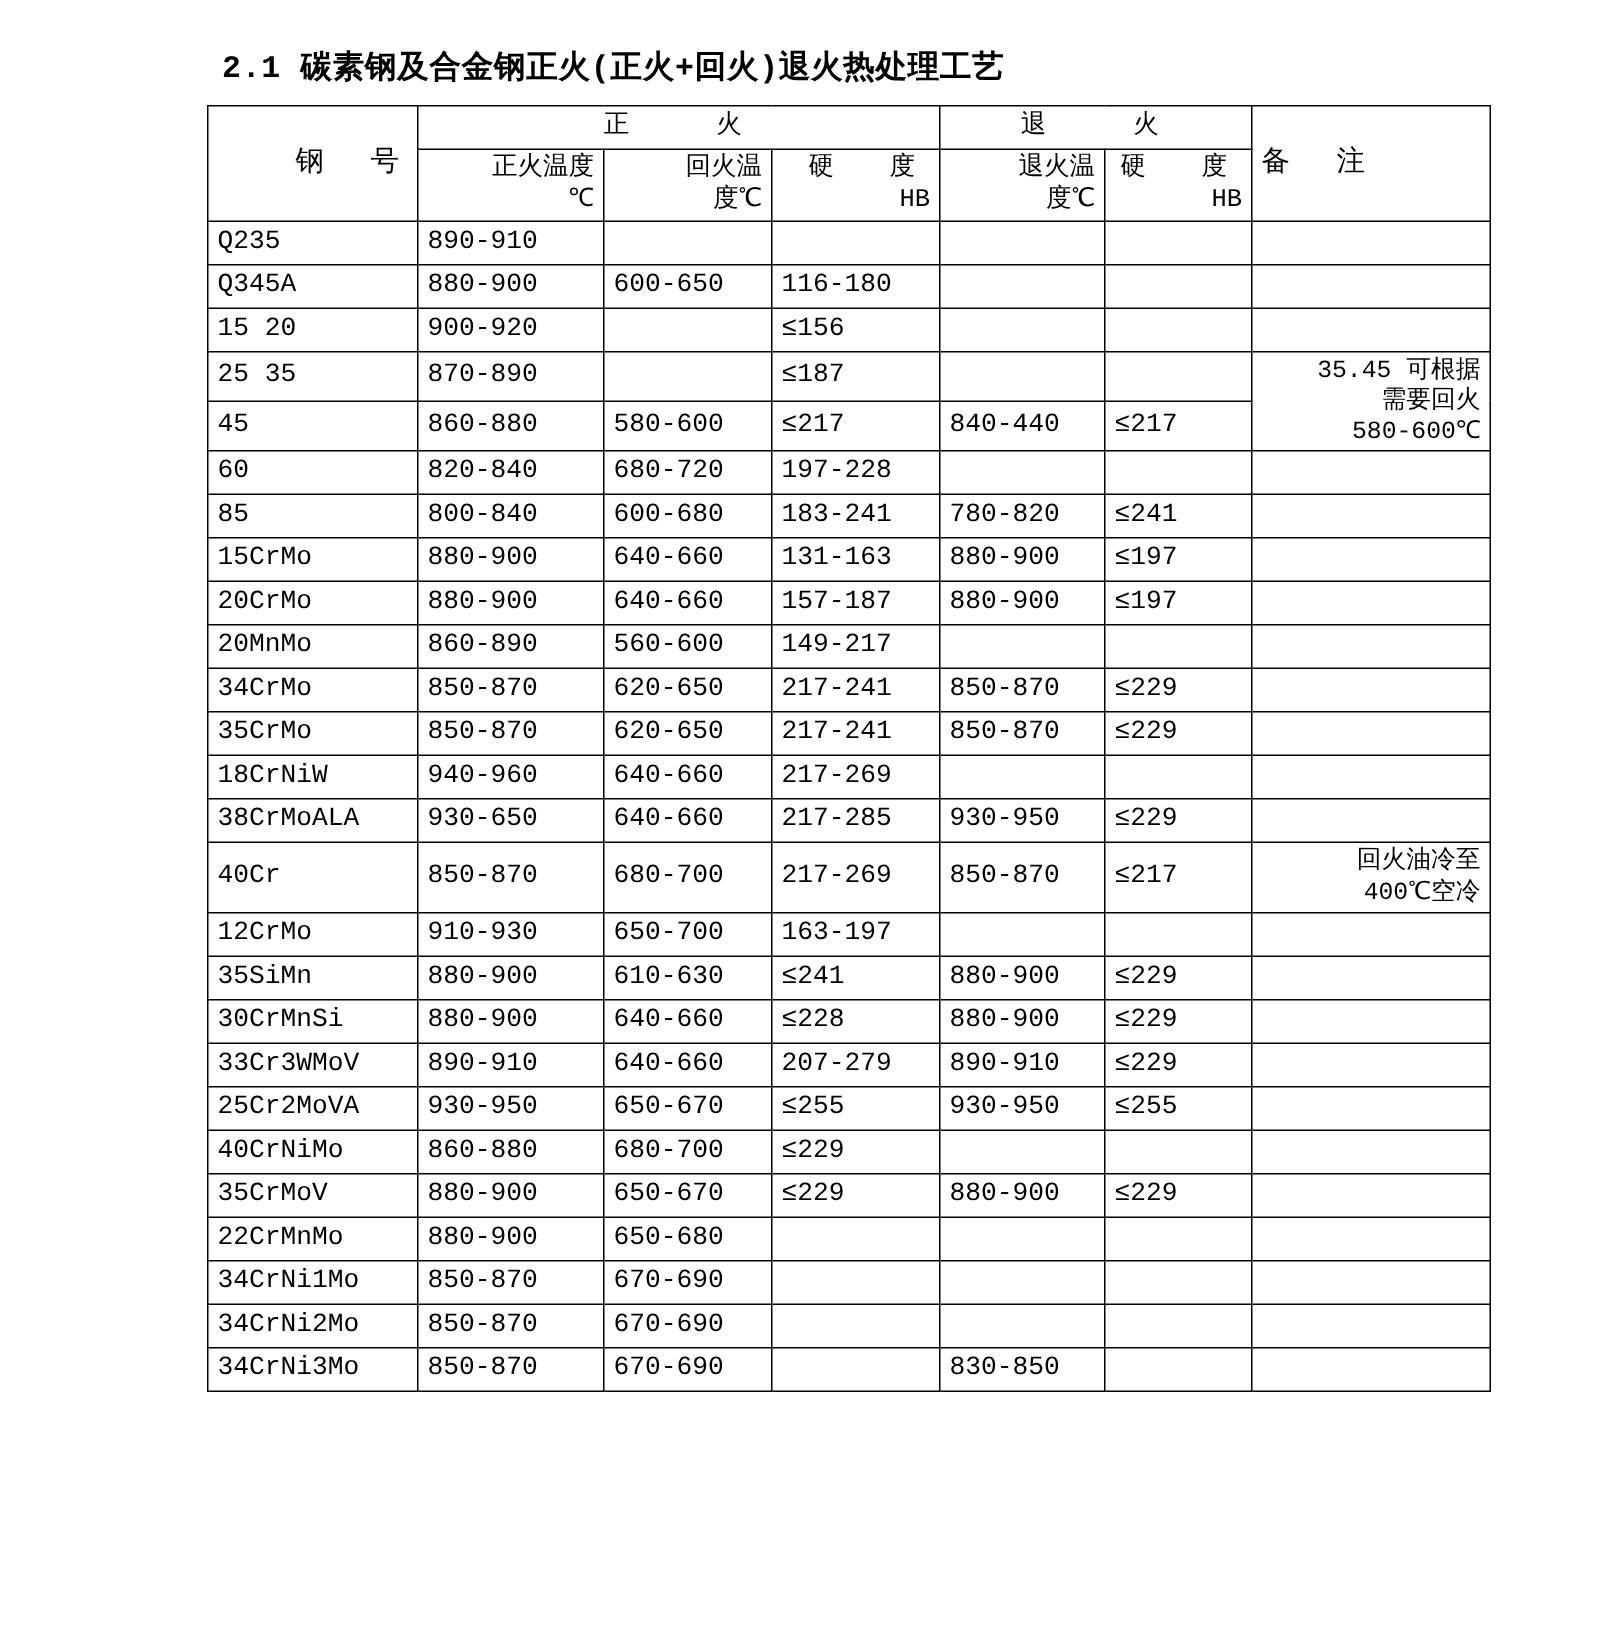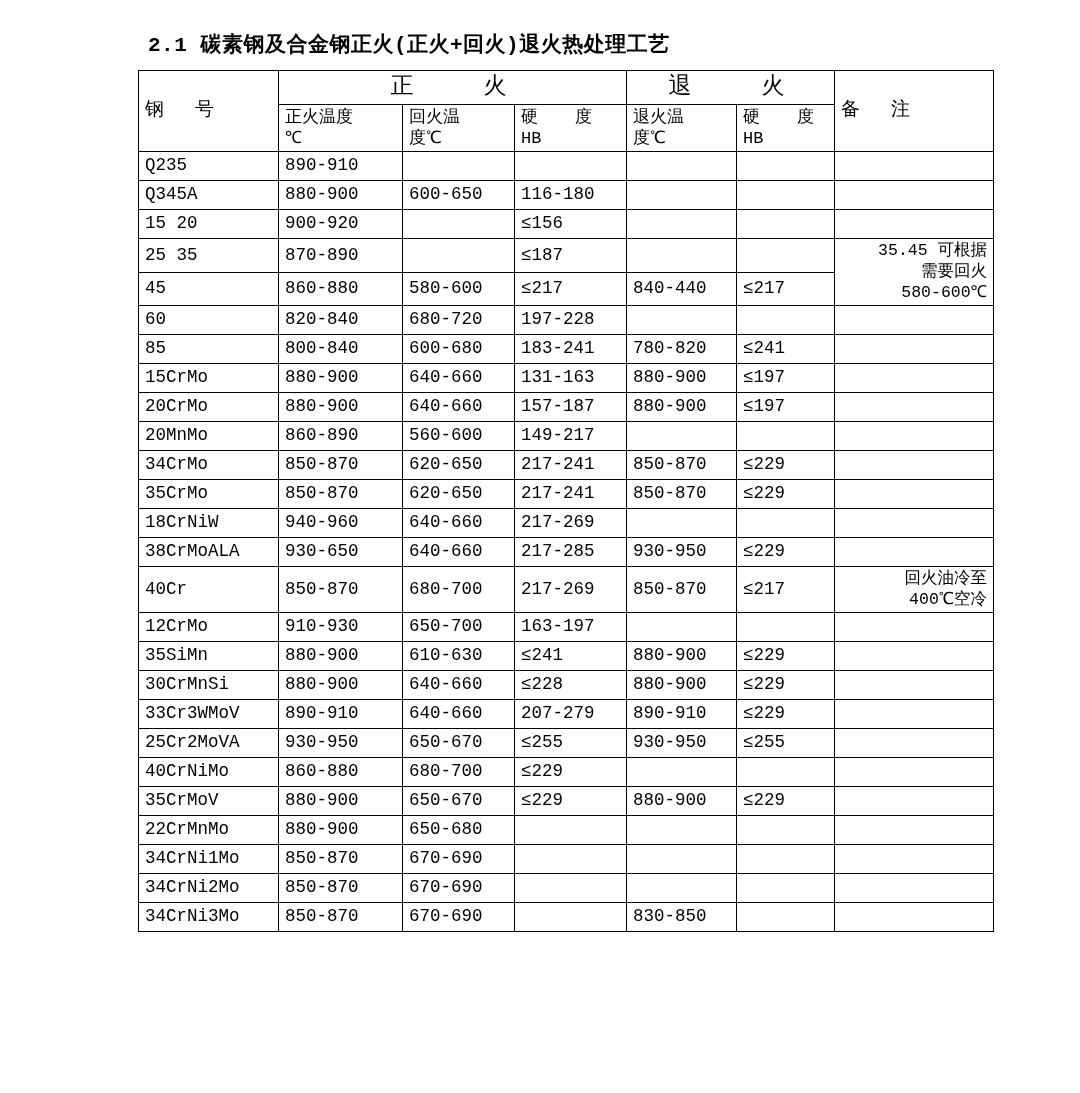--- a/index.html
+++ b/index.html
@@ -54,37 +54,37 @@
   .col-steel  { width: 140px; }
   .col-nt     { width: 124px; }
   .col-tt     { width: 112px; }
   .col-nh     { width: 112px; }
   .col-at     { width: 110px; }
   .col-ah     { width: 98px;  }
   .col-note   { width: 159px; }
 
   .hdr-group {
     text-align: center;
-    font-size: 23px;
+    font-size: 17px;
     letter-spacing: 8px;
     height: 32px;
   }
   .hdr-note {
     text-align: left;
     font-size: 19px;
     letter-spacing: 6px;
   }
   .hdr-steel {
-    text-align: left;
+    text-align: right;
     font-size: 19px;
     letter-spacing: 6px;
   }
   .hdr-sub {
     font-size: 17px;
-    text-align: left;
+    text-align: right;
     line-height: 1.35;
     padding: 4px 6px;
   }
   .hdr-sub .spread {
     display: block;
     letter-spacing: 0;
   }
   .hdr-sub .spread-wide {
     display: block;
     letter-spacing: 10px;

